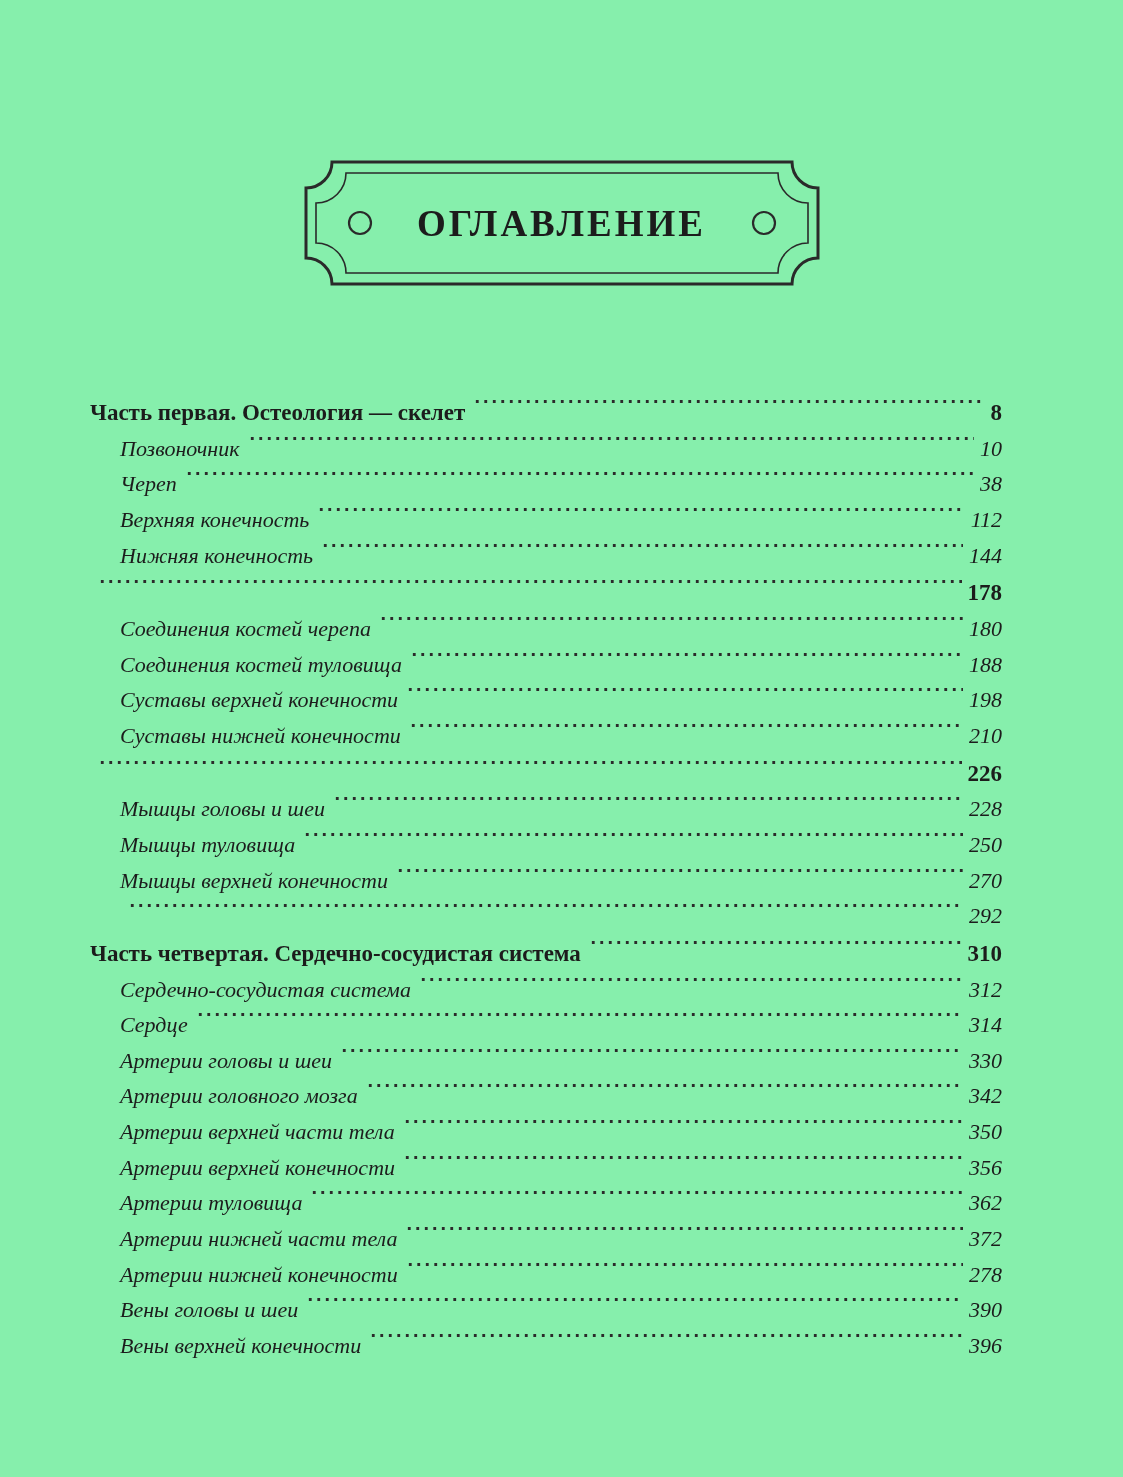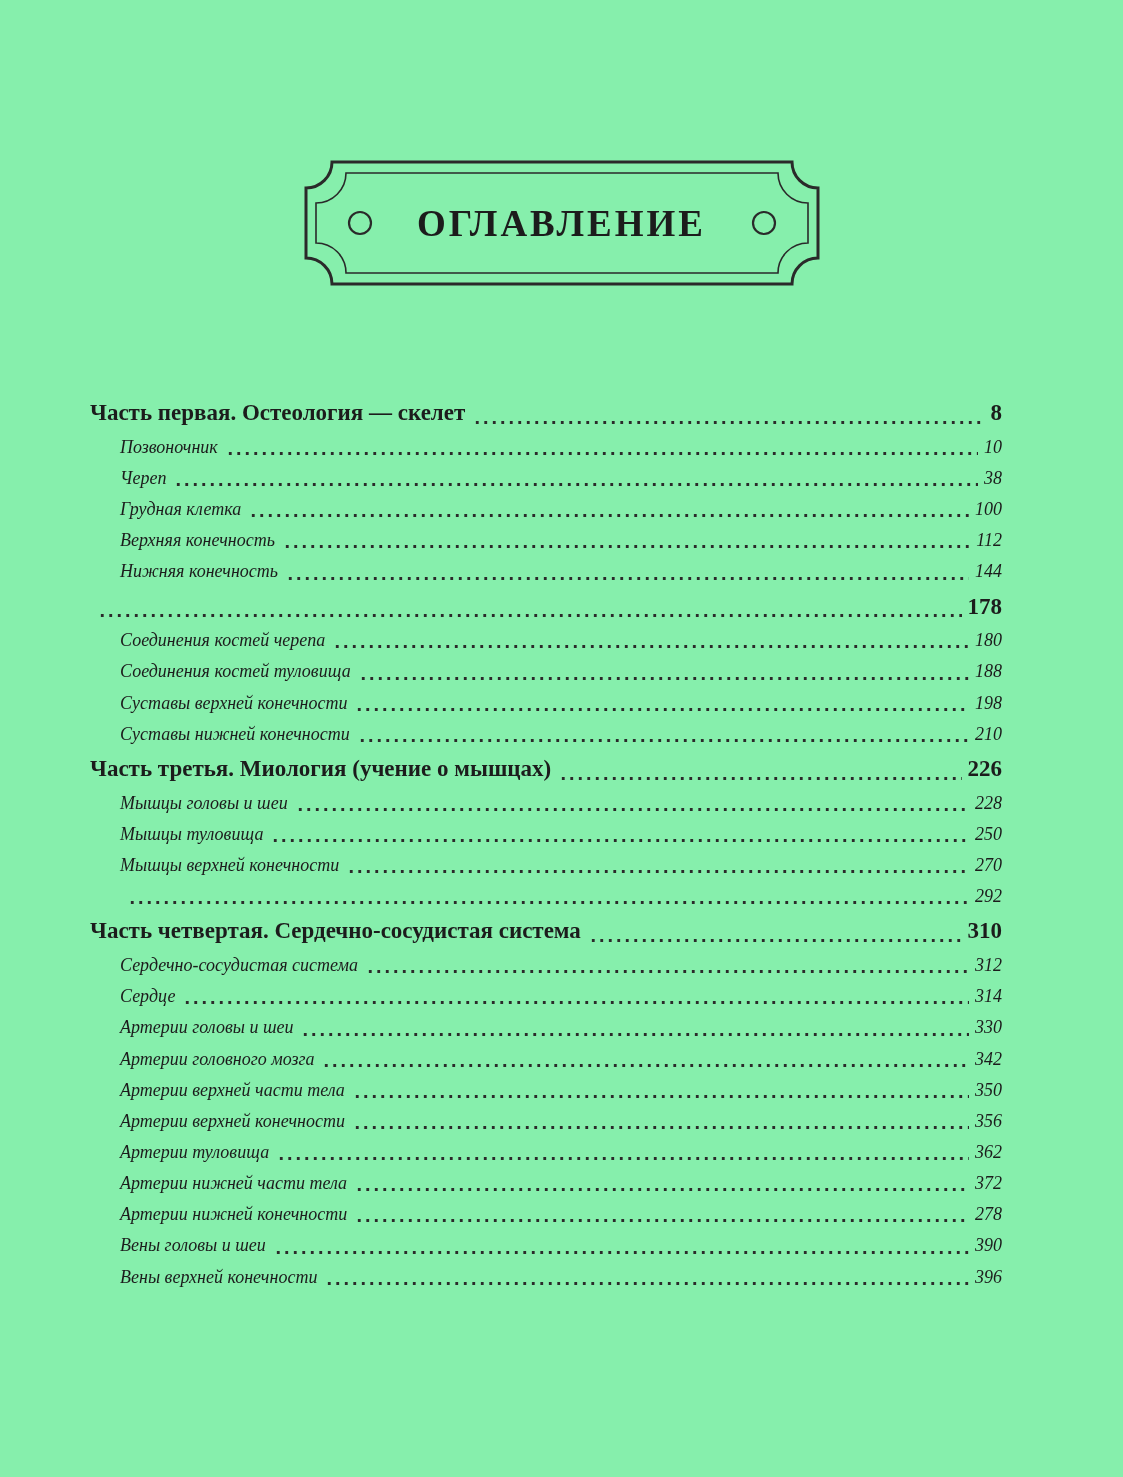--- a/index.html
+++ b/index.html
@@ -38,32 +38,32 @@
 
   
   .toc {
     position: absolute;
     top: 388px;
     left: 90px;
     width: 912px;
   }
   .toc-row {
     display: flex;
-    align-items: flex-end;
+    align-items: flex-start;
     line-height: 1.12;
     margin-bottom: 11px;
   }
   .toc-row.part {
     font-weight: bold;
     font-size: 23px;
     margin-top: 12px;
   }
   .toc-row.item {
     font-style: italic;
-    font-size: 18px;
+    font-size: 22px;
     padding-left: 30px;
   }
   .entry-label { flex: 0 0 auto; white-space: nowrap; }
   .leader {
     flex: 1 1 auto;
     min-width: 24px;
     height: 5px;
     margin: 0 2px 0 8px;
     position: relative;
     top: -1px;
@@ -99,25 +99,20 @@
         <span class="entry-label">Позвоночник</span>
         <span class="leader"></span>
         <span class="pagenum">10</span>
       </div>
       <div class="toc-row item">
         <span class="entry-label">Череп</span>
         <span class="leader"></span>
         <span class="pagenum">38</span>
       </div>
       <div class="toc-row item">
-        <span class="entry-label">Грудная клетка</span>
-        <span class="leader"></span>
-        <span class="pagenum">100</span>
-      </div>
-      <div class="toc-row item">
         <span class="entry-label">Верхняя конечность</span>
         <span class="leader"></span>
         <span class="pagenum">112</span>
       </div>
       <div class="toc-row item">
         <span class="entry-label">Нижняя конечность</span>
         <span class="leader"></span>
         <span class="pagenum">144</span>
       </div>
       <div class="toc-row part">
@@ -138,21 +133,20 @@
         <span class="entry-label">Суставы верхней конечности</span>
         <span class="leader"></span>
         <span class="pagenum">198</span>
       </div>
       <div class="toc-row item">
         <span class="entry-label">Суставы нижней конечности</span>
         <span class="leader"></span>
         <span class="pagenum">210</span>
       </div>
       <div class="toc-row part">
-        <span class="entry-label">Часть третья. Миология (учение о мышцах)</span>
         <span class="leader"></span>
         <span class="pagenum">226</span>
       </div>
       <div class="toc-row item">
         <span class="entry-label">Мышцы головы и шеи</span>
         <span class="leader"></span>
         <span class="pagenum">228</span>
       </div>
       <div class="toc-row item">
         <span class="entry-label">Мышцы туловища</span>

